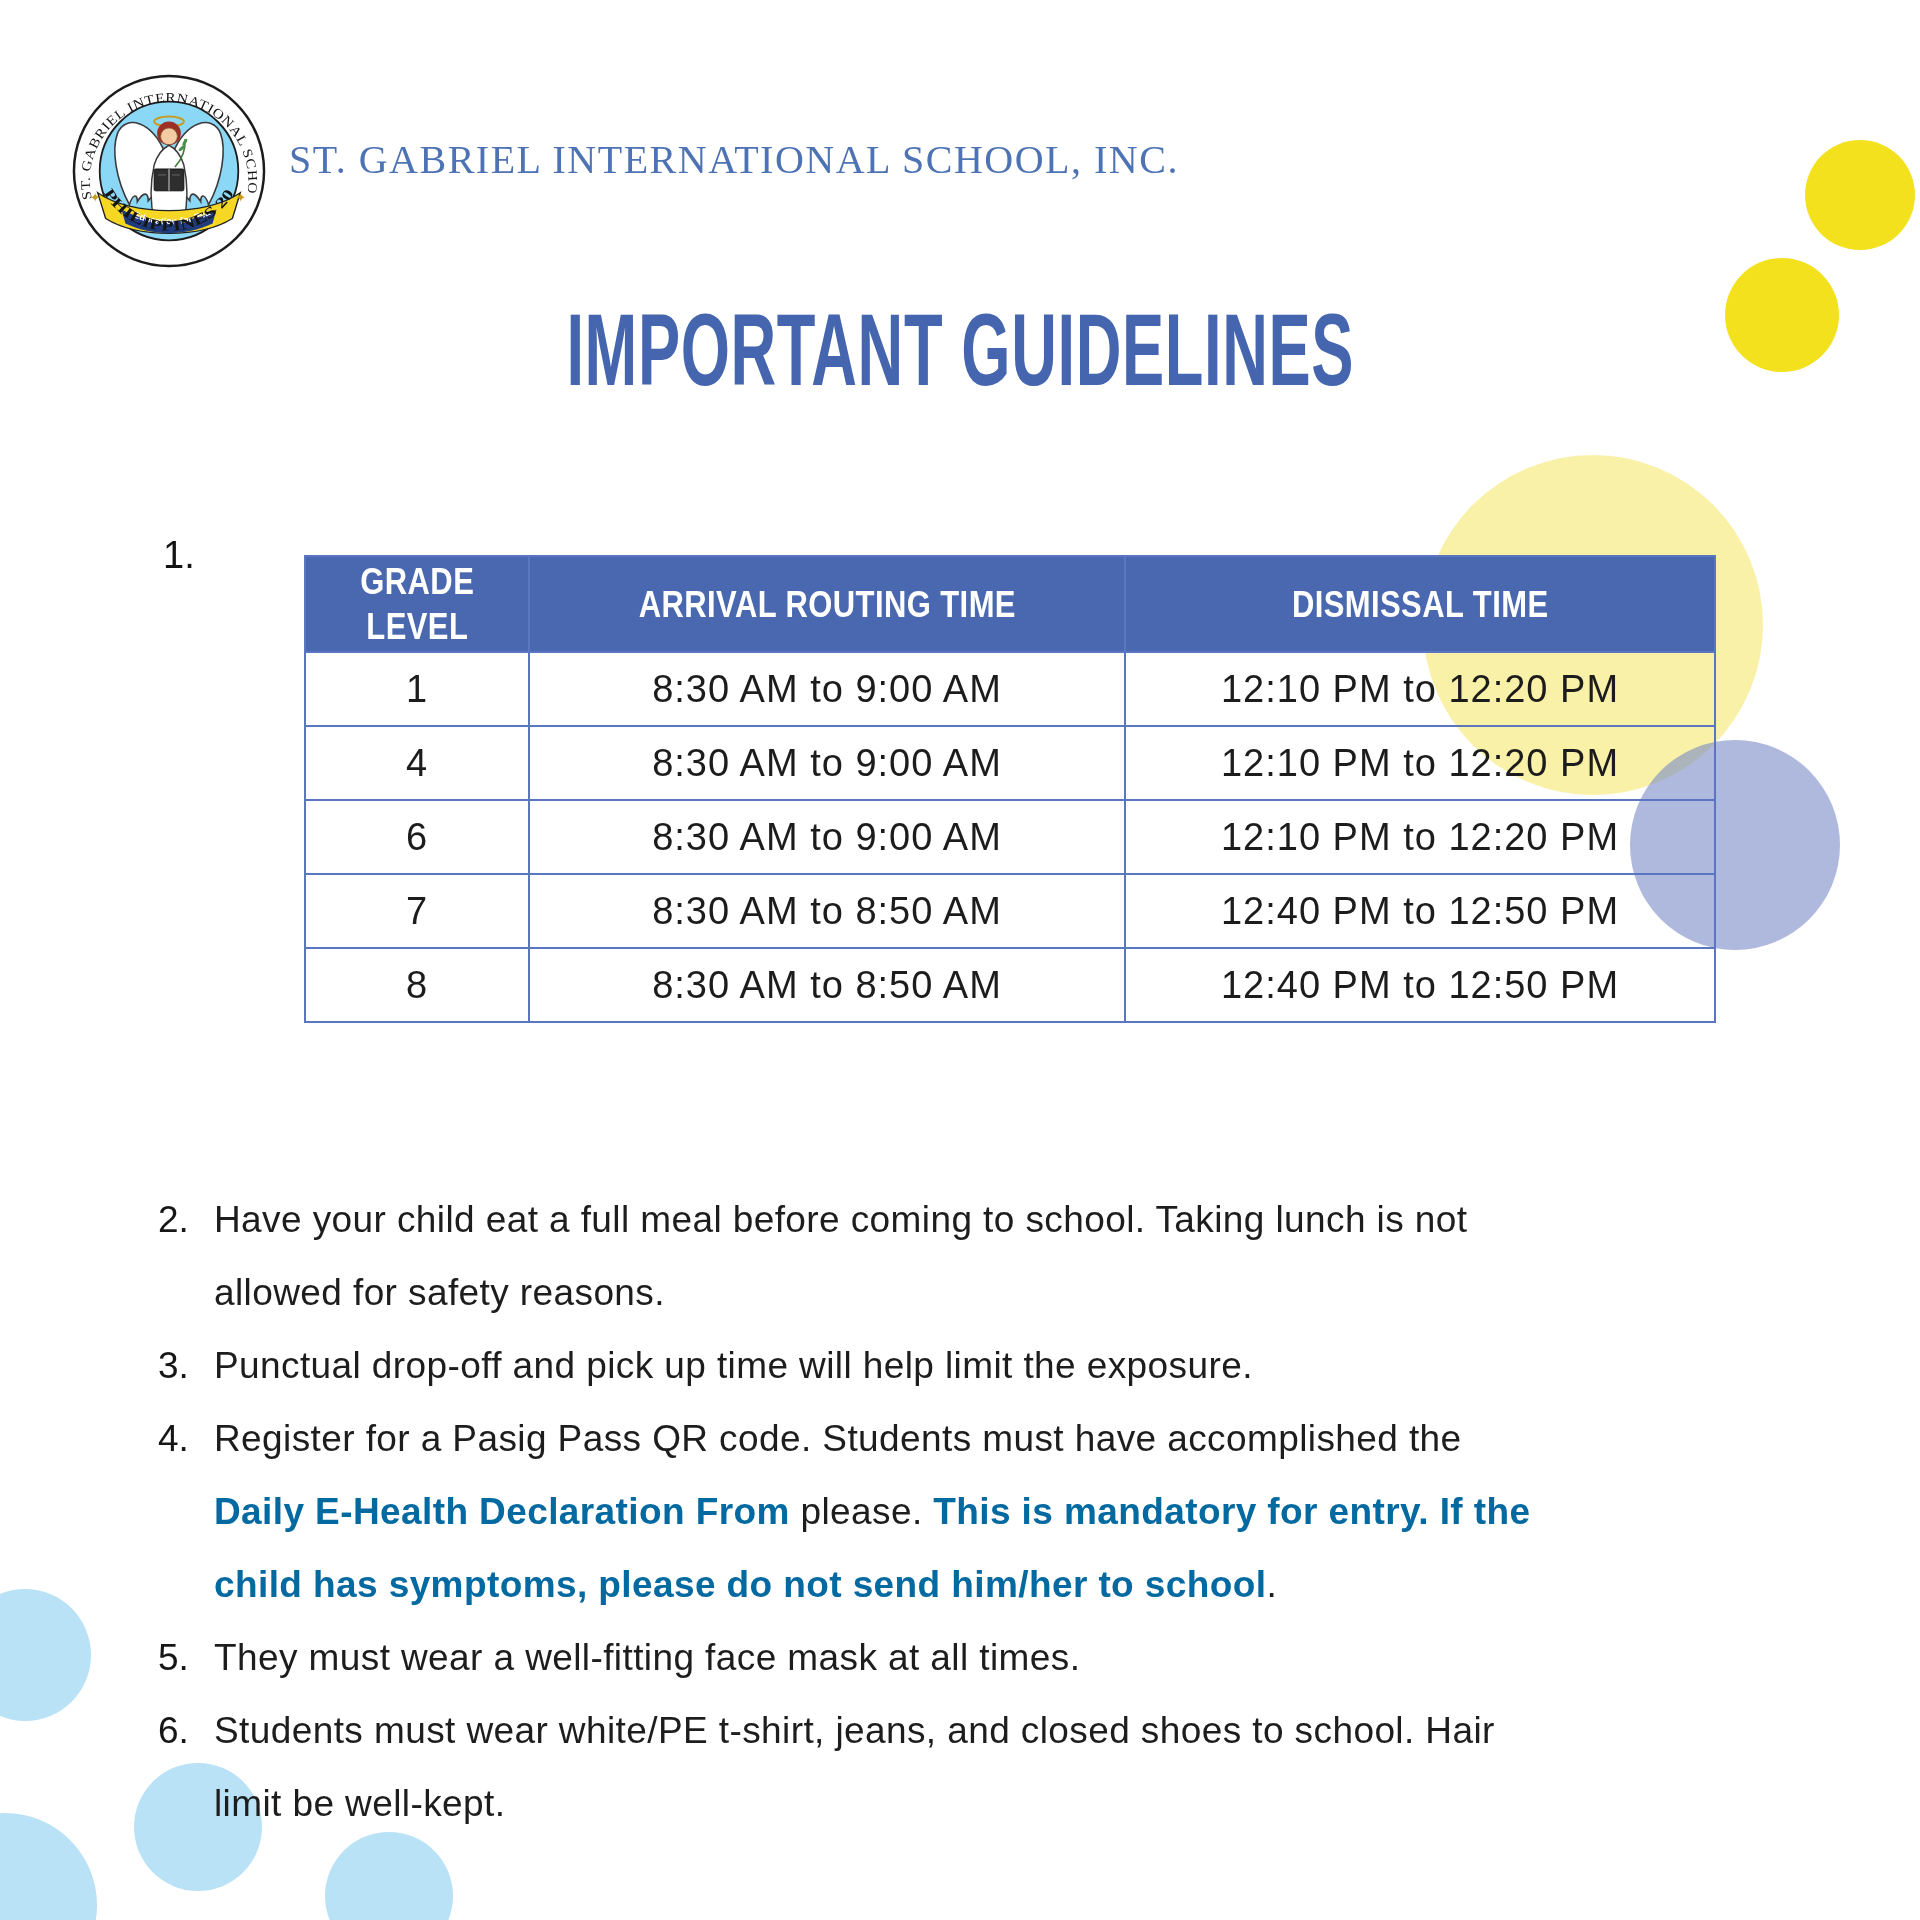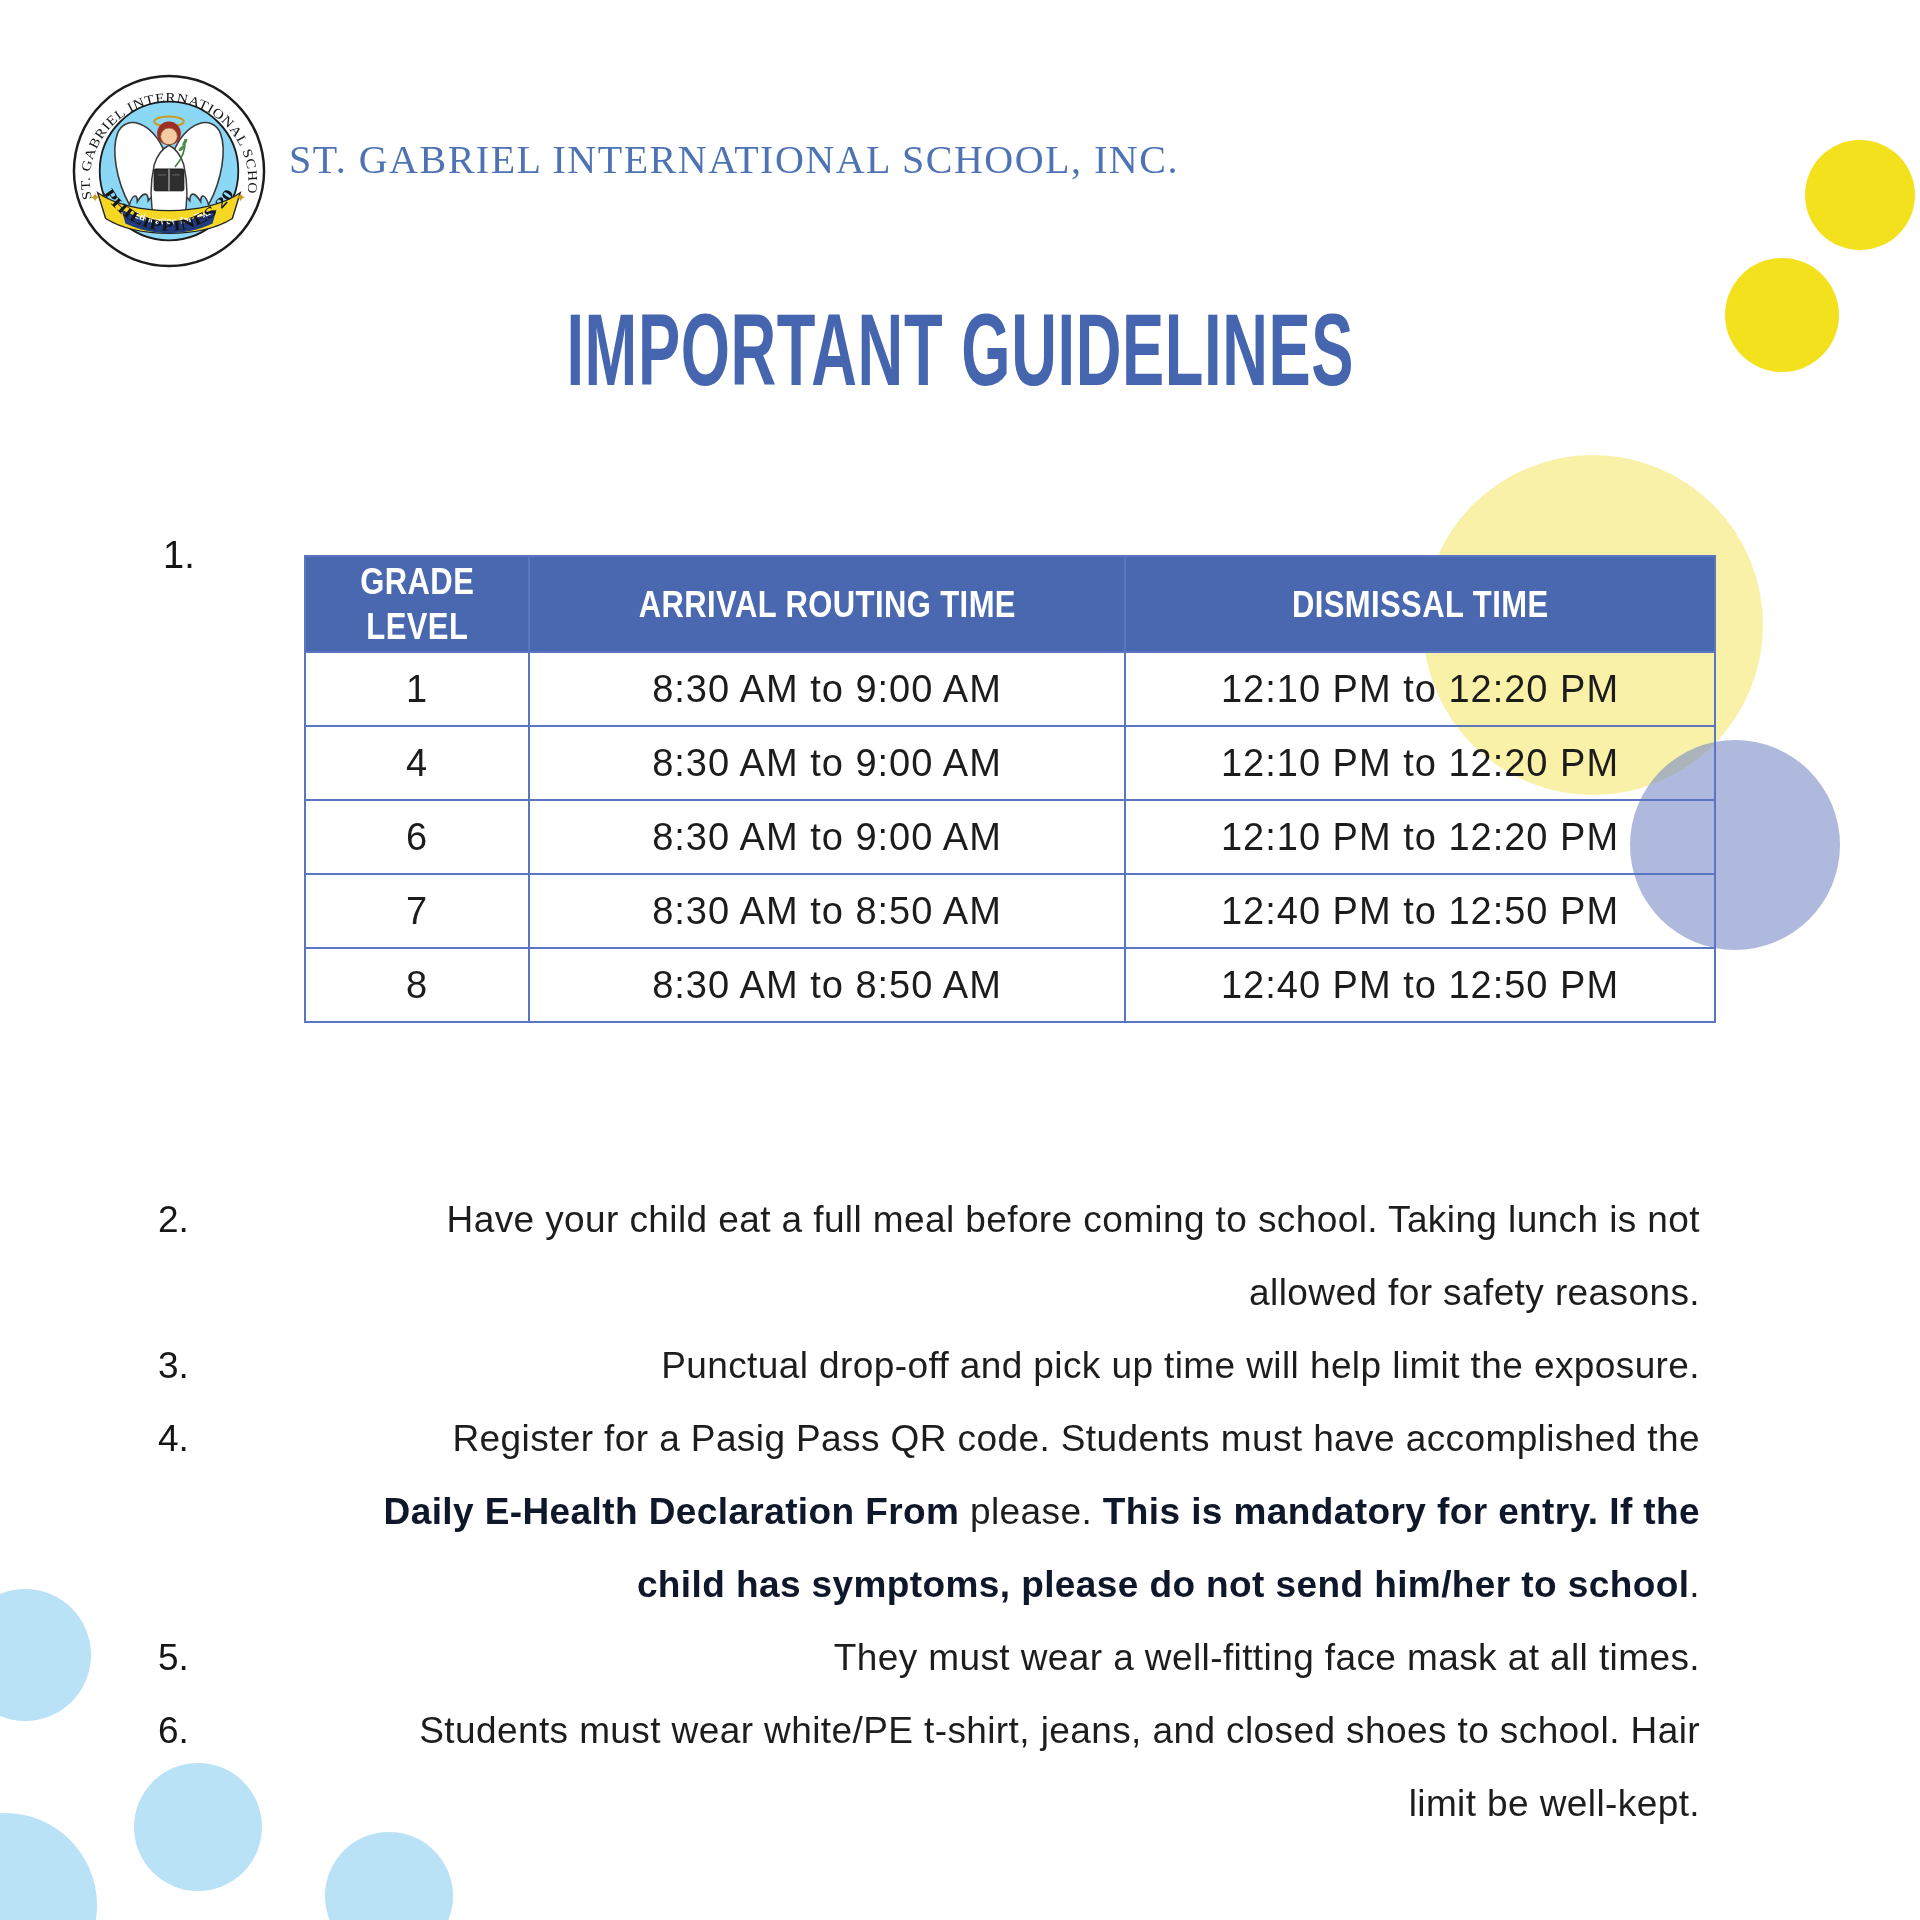--- a/index.html
+++ b/index.html
@@ -48,22 +48,22 @@
   #sched{position:absolute;left:256px;top:555px;z-index:2;border-collapse:collapse;background:transparent;margin-left:48px;}
   #sched th,#sched td{border:2px solid #5b76c0;text-align:center;padding:0;vertical-align:middle;}
   #sched th{background:#4a68af;color:#ffffff;font-size:36px;font-weight:700;line-height:45px;letter-spacing:0.5px;height:94px;}
   #sched td{font-size:38px;color:#1c1c1c;letter-spacing:1px;height:72px;background:transparent;}
   .cond{display:inline-block;transform:scaleX(0.86);transform-origin:50% 50%;white-space:nowrap;}
 
   
   #guides{position:absolute;left:158px;top:1183px;width:1542px;z-index:3;}
   .gitem{display:flex;align-items:flex-start;}
   .gnum{flex:0 0 56px;width:56px;font-size:37px;line-height:73px;color:#161616;}
-  .gtext{flex:1;font-size:37px;line-height:73px;color:#1d1d1d;letter-spacing:0.4px;text-align:right;}
-  .bb{color:#0f172a;font-weight:700;}
+  .gtext{flex:1;font-size:37px;line-height:73px;color:#1d1d1d;letter-spacing:0.4px;}
+  .bb{color:#0369a1;font-weight:700;}
 </style>
 </head>
 <body>
 
 <div id="canvas">
 
   <div id="dec-y1" class="circle c-y"></div>
   <div id="dec-y2" class="circle c-y"></div>
   <div id="dec-py" class="circle c-py"></div>
   <div id="dec-pw" class="circle c-pw"></div>

